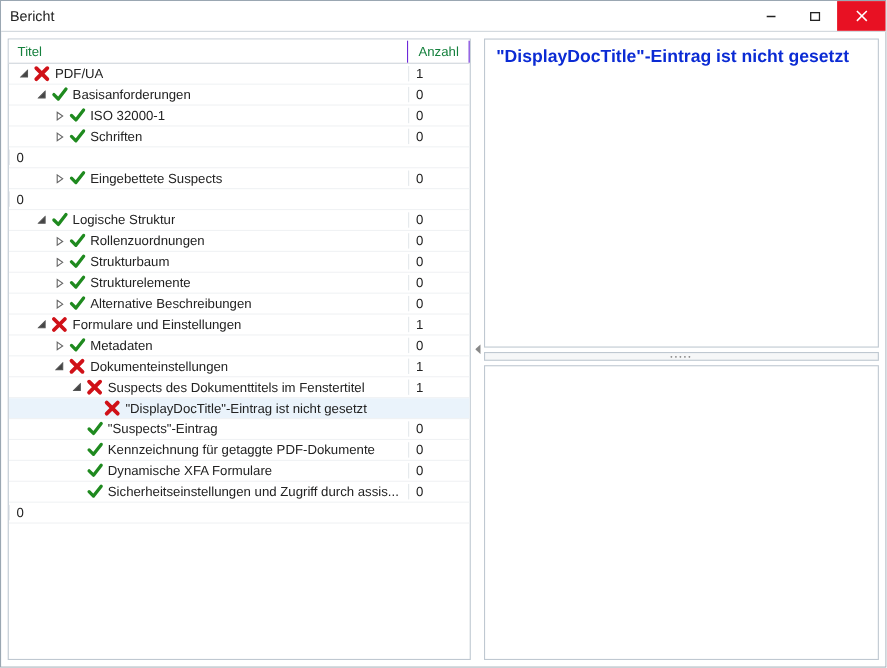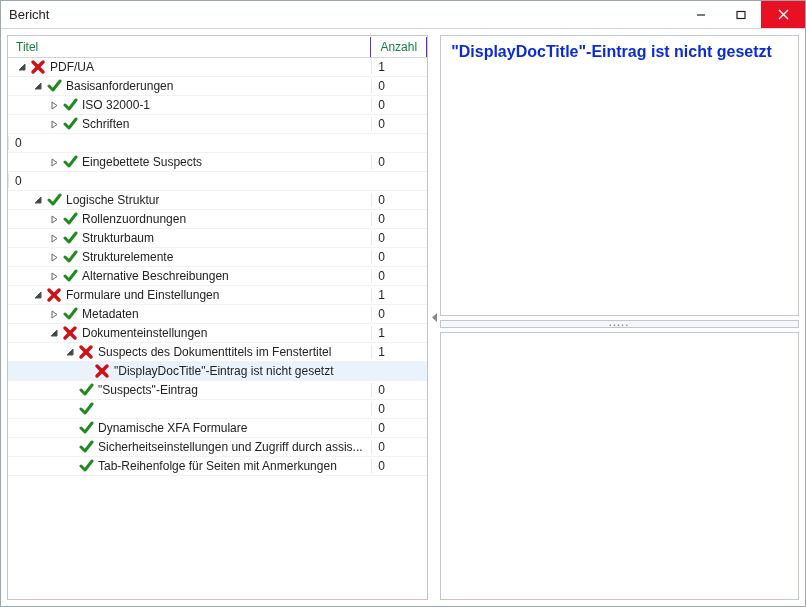--- a/index.html
+++ b/index.html
@@ -348,20 +348,21 @@
           </div>
           <div class="row">
             <div class="cell main">
               <span class="indent" style="width: 56px;"></span>
               <span class="toggle"></span>
               <span class="icon">
                 <svg width="16" height="16">
                   <path d="M3 8 L7 12 L14 3" fill="none" stroke="#1f8a1f" stroke-width="3" stroke-linecap="round" stroke-linejoin="round"></path>
                 </svg>
               </span>
+              <span class="label">Kennzeichnung für getaggte PDF-Dokumente</span>
             </div>
             <div class="cell count">0</div>
           </div>
           <div class="row">
             <div class="cell main">
               <span class="indent" style="width: 56px;"></span>
               <span class="toggle"></span>
               <span class="icon">
                 <svg width="16" height="16">
                   <path d="M3 8 L7 12 L14 3" fill="none" stroke="#1f8a1f" stroke-width="3" stroke-linecap="round" stroke-linejoin="round"></path>
@@ -378,30 +379,20 @@
               <span class="icon">
                 <svg width="16" height="16">
                   <path d="M3 8 L7 12 L14 3" fill="none" stroke="#1f8a1f" stroke-width="3" stroke-linecap="round" stroke-linejoin="round"></path>
                 </svg>
               </span>
               <span class="label">Sicherheitseinstellungen und Zugriff durch assis...</span>
             </div>
             <div class="cell count">0</div>
           </div>
           <div class="row">
-            <div class="cell main">
-              <span class="indent" style="width: 56px;"></span>
-              <span class="toggle"></span>
-              <span class="icon">
-                <svg width="16" height="16">
-                  <path d="M3 8 L7 12 L14 3" fill="none" stroke="#1f8a1f" stroke-width="3" stroke-linecap="round" stroke-linejoin="round"></path>
-                </svg>
-              </span>
-              <span class="label">Tab-Reihenfolge für Seiten mit Anmerkungen</span>
-            </div>
             <div class="cell count">0</div>
           </div>
         </div>
     </div>
 
     <div class="vsplit">
       <svg width="5" height="9">
           <polygon points="0,4.5 5,0 5,9" fill="#888"></polygon>
         </svg>
     </div>

